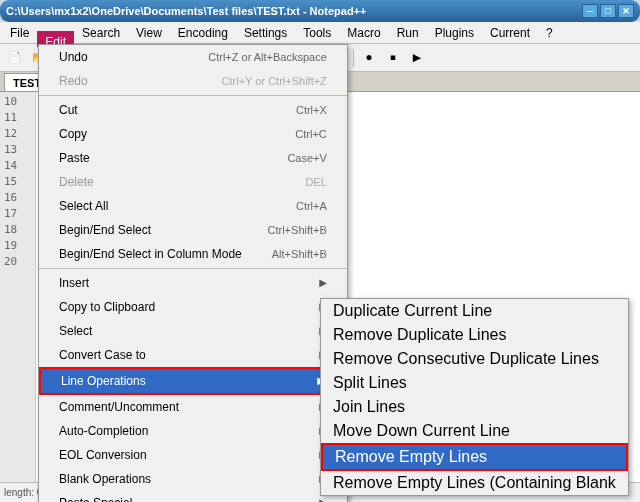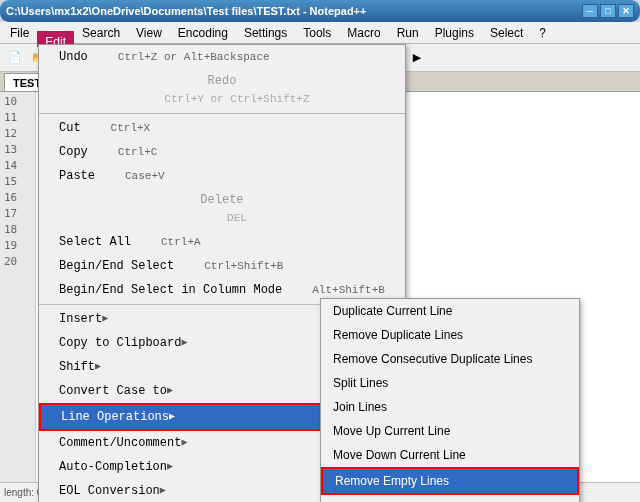--- a/index.html
+++ b/index.html
@@ -182,34 +182,32 @@
       border: 1px solid #999;
       box-shadow: 2px 2px 5px rgba(0,0,0,0.3);
       min-width: 280px;
       pointer-events: all;
     }
     .dropdown-item {
       padding: 3px 20px 3px 20px;
       cursor: pointer;
       display: flex;
       align-items: center;
-      justify-content: flex-start;
+      justify-content: space-between;
       white-space: nowrap;
       font-size: 12px;
       color: #000;
       line-height: 18px;
-      font-family: Liberation Mono, monospace;
     }
     .dropdown-item:hover, .dropdown-item.hovered {
       background: #316ac5;
       color: white;
     }
     .dropdown-item.disabled {
       color: #999;
-      flex-direction: column;
     }
     .dropdown-separator {
       height: 1px;
       background: #bbb;
       margin: 2px 0;
     }
     .shortcut {
       color: #666;
       font-size: 11px;
       margin-left: 30px;
@@ -238,21 +236,21 @@
     }
 
     
     .submenu-item {
       padding: 3px 12px;
       cursor: pointer;
       display: flex;
       align-items: flex-start;
       justify-content: space-between;
       white-space: nowrap;
-      font-size: 12px;
+      font-size: 16px;
       color: #000;
       line-height: 18px;
     }
     .submenu-item.highlighted-red {
       border: 2px solid red;
       background: #316ac5;
       color: white;
     }
   </style>
 </head>
@@ -271,21 +269,21 @@
   <div class="menu-item">File</div>
   <div class="menu-item highlighted">Edit</div>
   <div class="menu-item">Search</div>
   <div class="menu-item">View</div>
   <div class="menu-item">Encoding</div>
   <div class="menu-item">Settings</div>
   <div class="menu-item">Tools</div>
   <div class="menu-item">Macro</div>
   <div class="menu-item">Run</div>
   <div class="menu-item">Plugins</div>
-  <div class="menu-item">Select</div>
+  <div class="menu-item">Current</div>
   <div class="menu-item">?</div>
 </div>
 
 <div class="toolbar">
   <div class="toolbar-btn">📄</div>
   <div class="toolbar-btn">📂</div>
   <div class="toolbar-btn">💾</div>
   <div class="toolbar-sep"></div>
   <div class="toolbar-btn">🖨</div>
   <div class="toolbar-sep"></div>
@@ -382,21 +380,21 @@
     <div class="dropdown-separator"></div>
     <div class="dropdown-item">
       <span>Insert</span>
       <span class="arrow">▶</span>
     </div>
     <div class="dropdown-item">
       <span>Copy to Clipboard</span>
       <span class="arrow">▶</span>
     </div>
     <div class="dropdown-item">
-      <span>Shift</span>
+      <span>Select</span>
       <span class="arrow">▶</span>
     </div>
     <div class="dropdown-item">
       <span>Convert Case to</span>
       <span class="arrow">▶</span>
     </div>
     <div class="dropdown-item hovered red-border">
       <span>Line Operations</span>
       <span class="arrow" style="color:white;">▶</span>
     </div>
@@ -433,23 +431,20 @@
     <div class="submenu-item">
       <span>Remove Consecutive Duplicate Lines</span>
     </div>
     <div class="submenu-item">
       <span>Split Lines</span>
     </div>
     <div class="submenu-item">
       <span>Join Lines</span>
     </div>
     <div class="submenu-item">
-      <span>Move Up Current Line</span>
-    </div>
-    <div class="submenu-item">
       <span>Move Down Current Line</span>
     </div>
     <div class="submenu-item highlighted-red">
       <span>Remove Empty Lines</span>
     </div>
     <div class="submenu-item">
       <span>Remove Empty Lines (Containing Blank</span>
     </div>
 
   </div>

